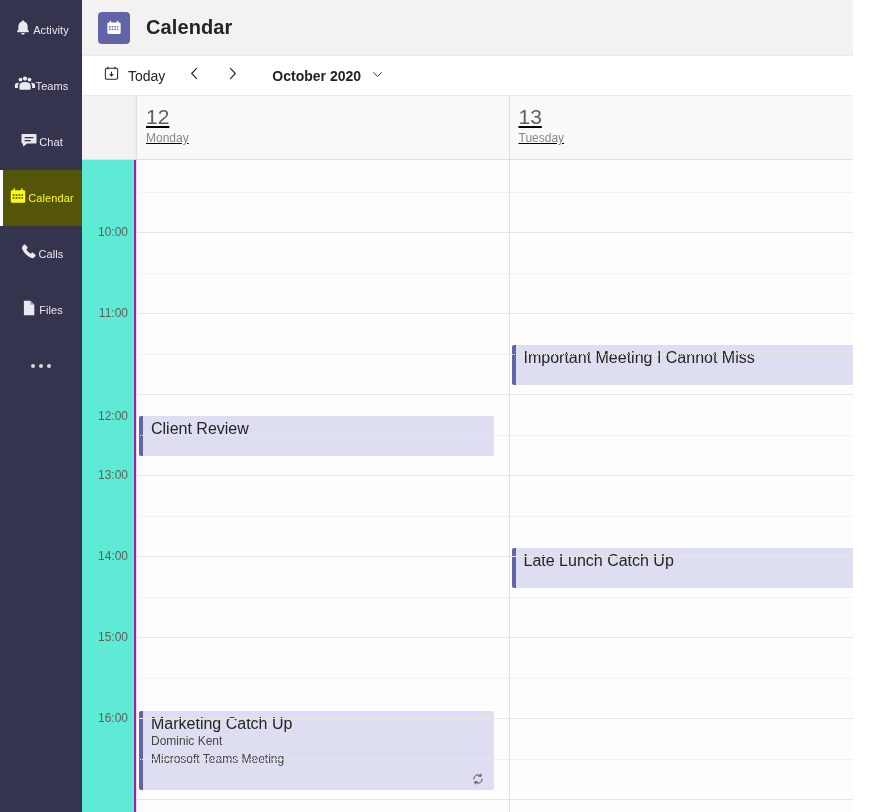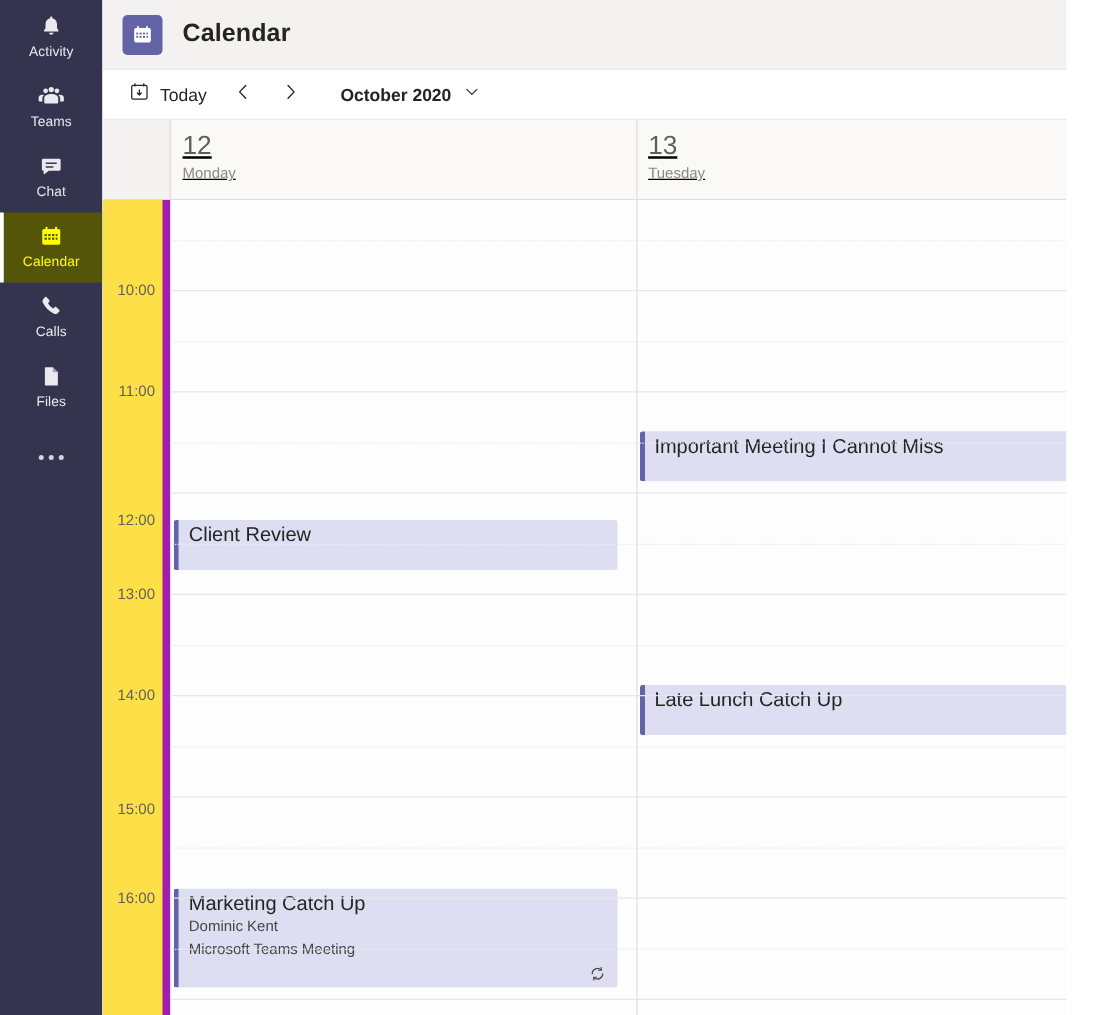--- a/index.html
+++ b/index.html
@@ -29,21 +29,20 @@
     flex: 0 0 82px;
     position: relative;
     padding-top: 2px;
   }
 
   .rail-item {
     position: relative;
     width: 82px;
     height: 56px;
     display: flex;
-    flex-direction: column;
     align-items: center;
     justify-content: center;
     cursor: pointer;
     color: #e9e9ef;
     user-select: none;
   }
   .rail-item .rail-icon {
     display: block;
     height: 22px;
     line-height: 22px;
@@ -213,23 +212,23 @@
     flex: 1 1 auto;
     position: relative;
     display: flex;
     overflow: hidden;
     background: #fdfdfd;
   }
 
   .gb-gutter {
     width: 54px;
     flex: 0 0 54px;
-    background: #fde047;
-    position: relative;
-    border-right: 6px solid #a21caf;
+    background: #5eead4;
+    position: relative;
+    border-right: 2px solid #a21caf;
   }
   .gb-gutter .tlabel {
     position: absolute;
     right: 6px;
     font-size: 12px;
     color: #605e5c;
     line-height: 14px;
     white-space: nowrap;
   }
 
@@ -464,21 +463,21 @@
       </div>
     </div>
 
     <div class="gridbody">
       <div class="gb-gutter" id="gutter">
           <div class="tlabel" style="top: 65px;">10:00</div>
           <div class="tlabel" style="top: 146px;">11:00</div>
           <div class="tlabel" style="top: 227px; margin-top: 22px;">12:00</div>
           <div class="tlabel" style="top: 308px;">13:00</div>
           <div class="tlabel" style="top: 389px;">14:00</div>
-          <div class="tlabel" style="top: 480px;">15:00</div>
+          <div class="tlabel" style="top: 470px;">15:00</div>
           <div class="tlabel" style="top: 551px;">16:00</div>
         </div>
       <div class="gb-cols" id="cols">
         <div class="gb-col" id="col0">
           <div class="pad-right"></div>
         <div class="event" style="top: 256px; height: 40px; background: rgb(222, 222, 242); border-left-color: rgb(98, 100, 167);">
               <div class="ev-title">Client Review</div>
             </div>
             <div class="event multiline" style="top: 551px; height: 79px; background: rgb(222, 222, 242); border-left-color: rgb(98, 100, 167);">
               <div class="ev-title">Marketing Catch Up</div>

